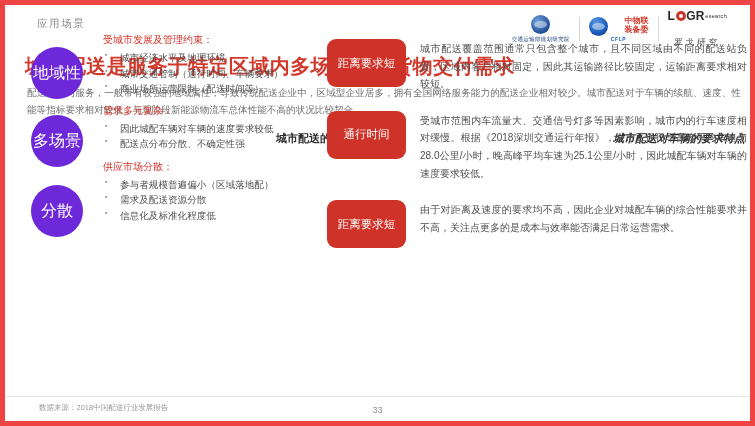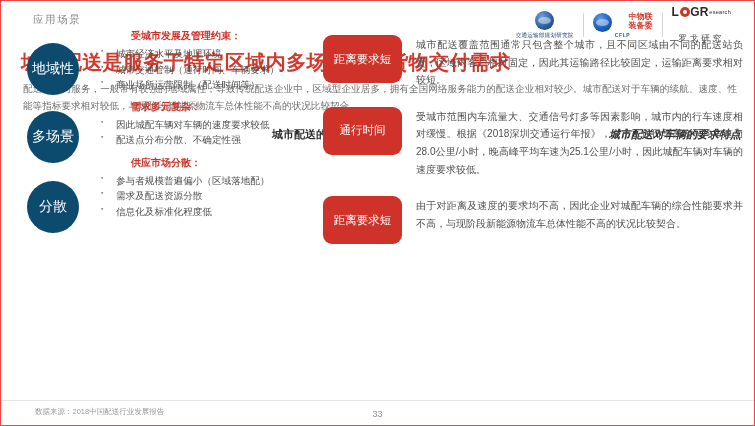--- a/index.html
+++ b/index.html
@@ -5,21 +5,21 @@
   * { box-sizing: border-box; margin: 0; padding: 0; }
   html, body {
     width: 755px; height: 426px;
     background: #f0f0f0;
     font-family: "Liberation Sans", "DejaVu Sans", sans-serif;
   }
   .slide {
     position: relative;
     width: 755px; height: 426px;
     background: #ffffff;
-    border: 1px solid #ef4444;
+    border: 5px solid #ef4444;
     overflow: hidden;
   }
 
   
   .header {
     position: absolute;
     top: 0; left: 0; right: 0;
     height: 46px;
   }
   .eyebrow {
@@ -145,37 +145,36 @@
   }
   .lc-row {
     position: relative;
     min-height: 56px;
     padding-left: 80px;
   }
   .circle {
     position: absolute;
     width: 52px; height: 52px;
     border-radius: 50%;
-    background: #0c4a6e;
+    background: #6d28d9;
     color: #fff;
     display: flex;
     align-items: center;
     justify-content: center;
-    font-size: 14px;
+    font-size: 16px;
     left: 8px;
   }
   .c1 { top: 14px; }
   .c2 { top: 82px; }
   .c3 { top: 152px; }
   .sub-head {
     font-size: 10px;
-    font-weight: bold;
+    font-weight: normal;
     color: #cf3228;
     margin-bottom: 3px;
-    margin-left: 32px;
   }
   .bullets { list-style: none; margin-bottom: 7px; }
   .bullets li {
     position: relative;
     padding-left: 17px;
     font-size: 9.6px;
     line-height: 1.62;
     color: #4f4f4f;
   }
   .bullets li::before {
@@ -341,21 +340,21 @@
     <div class="rc-row r1">
       <div class="tag">距离要求短</div>
       <div class="rc-text">城市配送覆盖范围通常只包含整个城市，且不同区域由不同的配送站负责，区域内客户相对固定，因此其运输路径比较固定，运输距离要求相对较短。</div>
     </div>
     <div class="rc-row r2">
       <div class="tag">通行时间</div>
       <div class="rc-text">受城市范围内车流量大、交通信号灯多等因素影响，城市内的行车速度相对缓慢。根据《2018深圳交通运行年报》，全市工作日早高峰平均车速为28.0公里/小时，晚高峰平均车速为25.1公里/小时，因此城配车辆对车辆的速度要求较低。</div>
     </div>
     <div class="rc-row r3">
       <div class="tag">距离要求短</div>
-      <div class="rc-text">由于对距离及速度的要求均不高，因此企业对城配车辆的综合性能要求并不高，与现阶段新能源物流车总体性能不高的状况比较契合。</div>
+      <div class="rc-text">由于对距离及速度的要求均不高，因此企业对城配车辆的综合性能要求并不高，关注点更多的是成本与效率能否满足日常运营需求。</div>
     </div>
   </div>
 
   <div class="footer-rule"></div>
   <div class="source">数据来源：2018中国配送行业发展报告</div>
   <div class="pageno">33</div>
 
 </div>
 
 </body></html>

